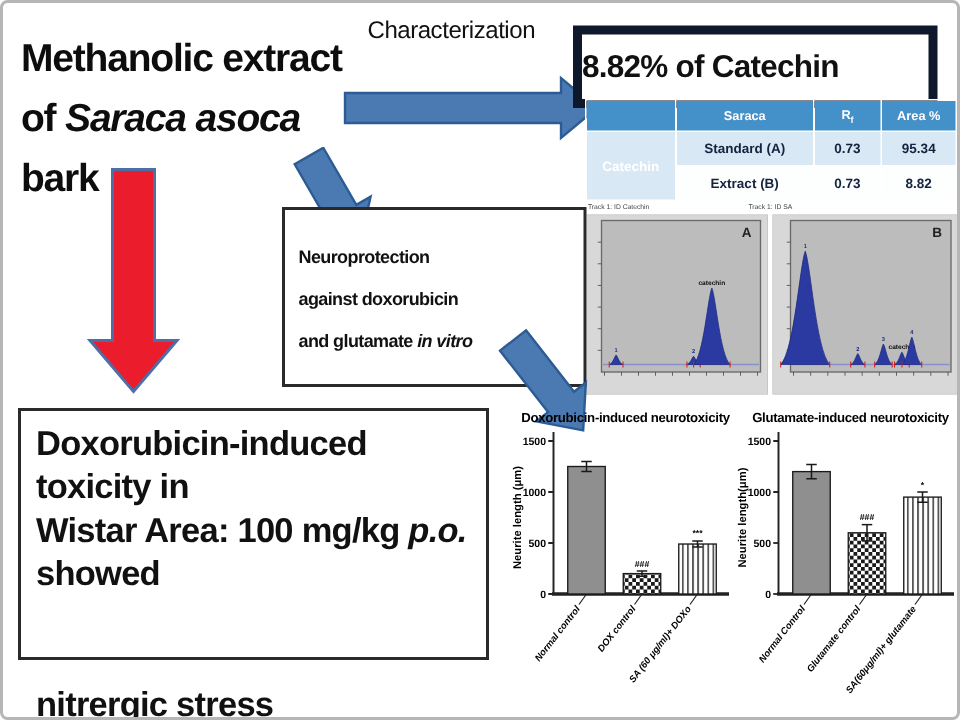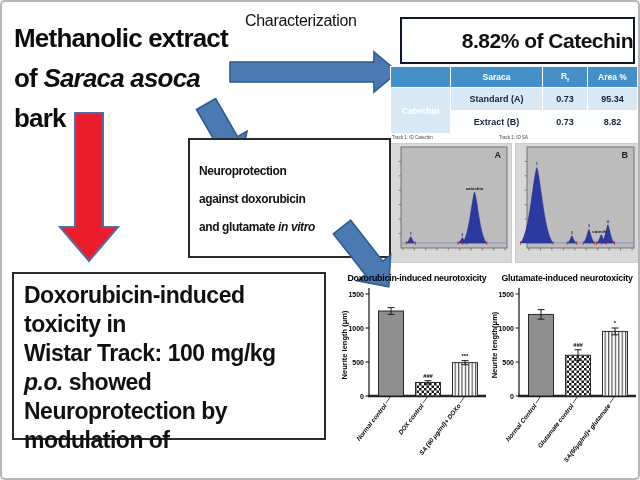--- a/index.html
+++ b/index.html
@@ -9,22 +9,22 @@
     font-family:"Liberation Sans",sans-serif;color:#111;
   }
   .abs{position:absolute;}
   
   .main-title{left:12px;top:16px;width:230px;font-size:26px;font-weight:bold;
     line-height:40px;letter-spacing:-0.8px;color:#0d0d0d;}
   .main-title .it{font-style:italic;}
   
   .char-label{left:243px;top:10px;font-size:16px;font-weight:normal;letter-spacing:-0.3px;}
   
-  .catechin-box{left:398px;top:15px;width:231px;height:43px;border:2px solid #0f172a;
-    background:#fff;display:flex;align-items:center;justify-content:flex-end;
+  .catechin-box{left:380px;top:15px;width:231px;height:43px;border:6px solid #0f172a;
+    background:#fff;display:flex;align-items:center;justify-content:flex-start;
     font-size:21px;font-weight:bold;letter-spacing:-0.5px;}
   
   .hptlc{left:388px;top:64px;border-collapse:collapse;font-size:9px;table-layout:fixed;}
   .hptlc td,.hptlc th{border:1px solid #ffffff;text-align:center;vertical-align:middle;
     padding:0;font-weight:bold;color:#15233f;overflow:hidden;}
   .hptlc .hdr{background:#4490c9;color:#ffffff;height:20px;font-size:8.5px;}
   .hptlc .grp{background:#4490c9;color:#ffffff;font-size:9px;}
   .hptlc .r1 td{background:#d9e8f5;height:22px;}
   .hptlc .r2 td{background:#fdfefe;height:22px;}
   sub{font-size:6px;}
@@ -185,22 +185,22 @@
   </div>
 
   <svg class="abs" style="left:330px;top:216px;" width="70" height="74">
     <g transform="translate(10,9) rotate(52)">
       <polygon class="arrow-blue" points="0,-11 52,-11 52,-21 76,0 52,21 52,11 0,11"></polygon>
     </g>
   </svg>
 
   <div class="abs rat-box">
     <span>Doxorubicin-induced toxicity in</span><br>
-    <span>Wistar Track: 100 mg/kg </span><span class="it">p.o.</span><span> showed</span><br>
-    <span>Neuroprotection by modulation of</span><br>
+    <span>Wistar Area: 100 mg/kg </span><span class="it">p.o.</span><span> showed</span><br>
+    <br>
     <br>
     <span>nitrergic stress</span>
   </div>
 
   <svg class="abs" style="left:337px;top:266px;" width="152" height="202" viewBox="0 0 152 202">
       <defs>
         <pattern id="dox-bar-chart-checker" width="5" height="5" patternUnits="userSpaceOnUse">
           <rect x="0" y="0" width="5" height="5" fill="#fff"></rect>
           <rect x="0" y="0" width="2.5" height="2.5" fill="#1a1a1a"></rect>
           <rect x="2.5" y="2.5" width="2.5" height="2.5" fill="#1a1a1a"></rect>

